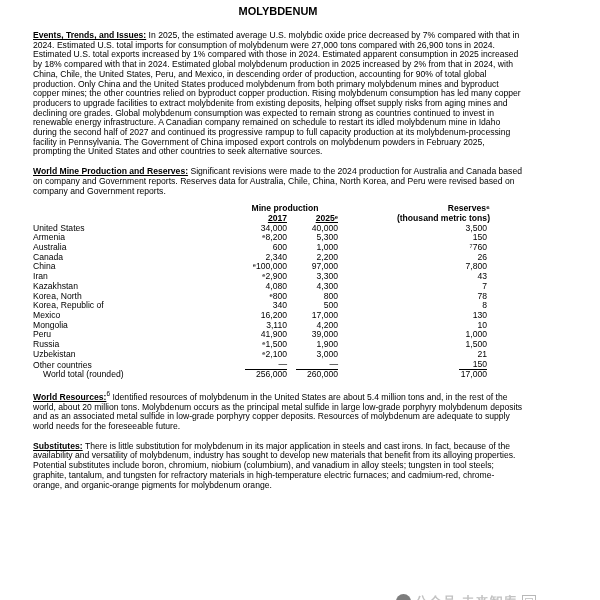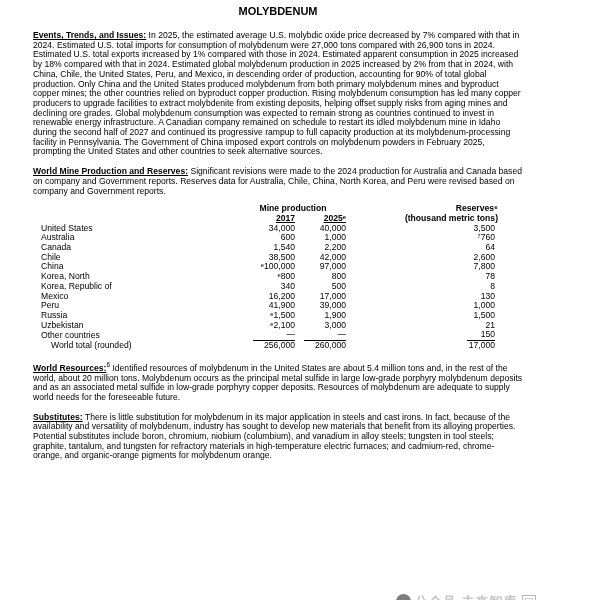--- a/index.html
+++ b/index.html
@@ -8,21 +8,21 @@
     font-family:"Liberation Sans","DejaVu Sans",sans-serif;
     font-size:8.6px; line-height:9.7px; color:#000;
   }
   .page { position:relative; width:600px; height:600px; box-sizing:border-box; padding:5px 0 0 33px; }
   .content { width:490px; }
   .title { font-weight:bold; font-size:11px; line-height:12px; text-align:center; margin:0 0 14px 0; }
   p.sec { margin:0 0 10px 0; text-align:left; }
   .lbl { font-weight:bold; text-decoration:underline; }
   sup { font-size:6.5px; vertical-align:super; line-height:0; }
 
-  table { border-collapse:collapse; table-layout:fixed; width:457px; margin:8px 0 13px 8px; }
+  table { border-collapse:collapse; table-layout:fixed; width:457px; margin:8px 0 13px 0; }
   td,th { padding:0; vertical-align:bottom; font-weight:normal; font-size:8.6px; line-height:9.7px; }
   th { font-weight:bold; }
   col.c-country { width:199px; }
   col.c-y24 { width:55px; }
   col.c-y25 { width:51px; }
   col.c-res { width:152px; }
   .th-group { text-align:center; }
   .th-year { text-align:right; text-decoration:underline; }
   .th-res { text-align:right; }
   td.num { text-align:right; }
@@ -71,60 +71,78 @@
         </tr>
       </thead>
       <tbody id="data-rows">
           <tr>
     <td class="country">United States</td>
     <td class="num">34,000</td>
     <td class="num">40,000</td>
     <td class="res">3,500</td>
   </tr>
           <tr>
+    <td class="country">Armenia</td>
+    <td class="num">ᵉ8,200</td>
+    <td class="num">5,300</td>
+    <td class="res">150</td>
+  </tr>
+          <tr>
     <td class="country">Australia</td>
     <td class="num">600</td>
     <td class="num">1,000</td>
     <td class="res">⁷760</td>
   </tr>
           <tr>
     <td class="country">Canada</td>
-    <td class="num">1,540</td>
+    <td class="num">2,340</td>
     <td class="num">2,200</td>
-    <td class="res">64</td>
-  </tr>
-          <tr>
-    <td class="country">Chile</td>
-    <td class="num">38,500</td>
-    <td class="num">42,000</td>
-    <td class="res">2,600</td>
+    <td class="res">26</td>
   </tr>
           <tr>
     <td class="country">China</td>
     <td class="num">ᵉ100,000</td>
     <td class="num">97,000</td>
     <td class="res">7,800</td>
+  </tr>
+          <tr>
+    <td class="country">Iran</td>
+    <td class="num">ᵉ2,900</td>
+    <td class="num">3,300</td>
+    <td class="res">43</td>
+  </tr>
+          <tr>
+    <td class="country">Kazakhstan</td>
+    <td class="num">4,080</td>
+    <td class="num">4,300</td>
+    <td class="res">7</td>
   </tr>
           <tr>
     <td class="country">Korea, North</td>
     <td class="num">ᵉ800</td>
     <td class="num">800</td>
     <td class="res">78</td>
   </tr>
           <tr>
     <td class="country">Korea, Republic of</td>
     <td class="num">340</td>
     <td class="num">500</td>
     <td class="res">8</td>
   </tr>
           <tr>
     <td class="country">Mexico</td>
     <td class="num">16,200</td>
     <td class="num">17,000</td>
     <td class="res">130</td>
+  </tr>
+          <tr>
+    <td class="country">Mongolia</td>
+    <td class="num">3,110</td>
+    <td class="num">4,200</td>
+    <td class="res">10</td>
   </tr>
           <tr>
     <td class="country">Peru</td>
     <td class="num">41,900</td>
     <td class="num">39,000</td>
     <td class="res">1,000</td>
   </tr>
           <tr>
     <td class="country">Russia</td>
     <td class="num">ᵉ1,500</td>

